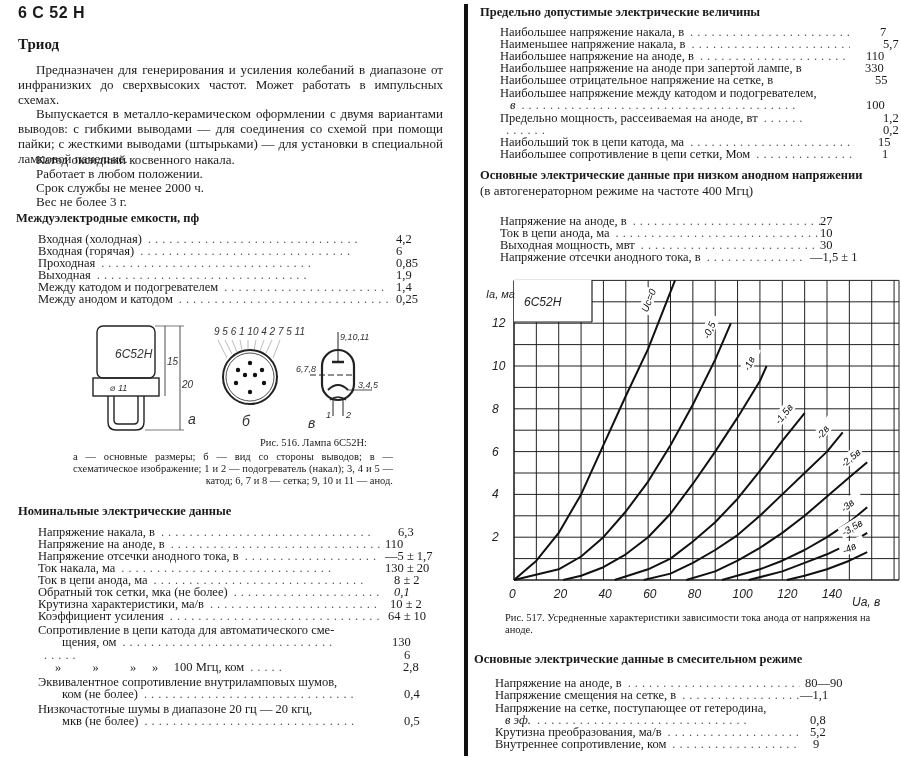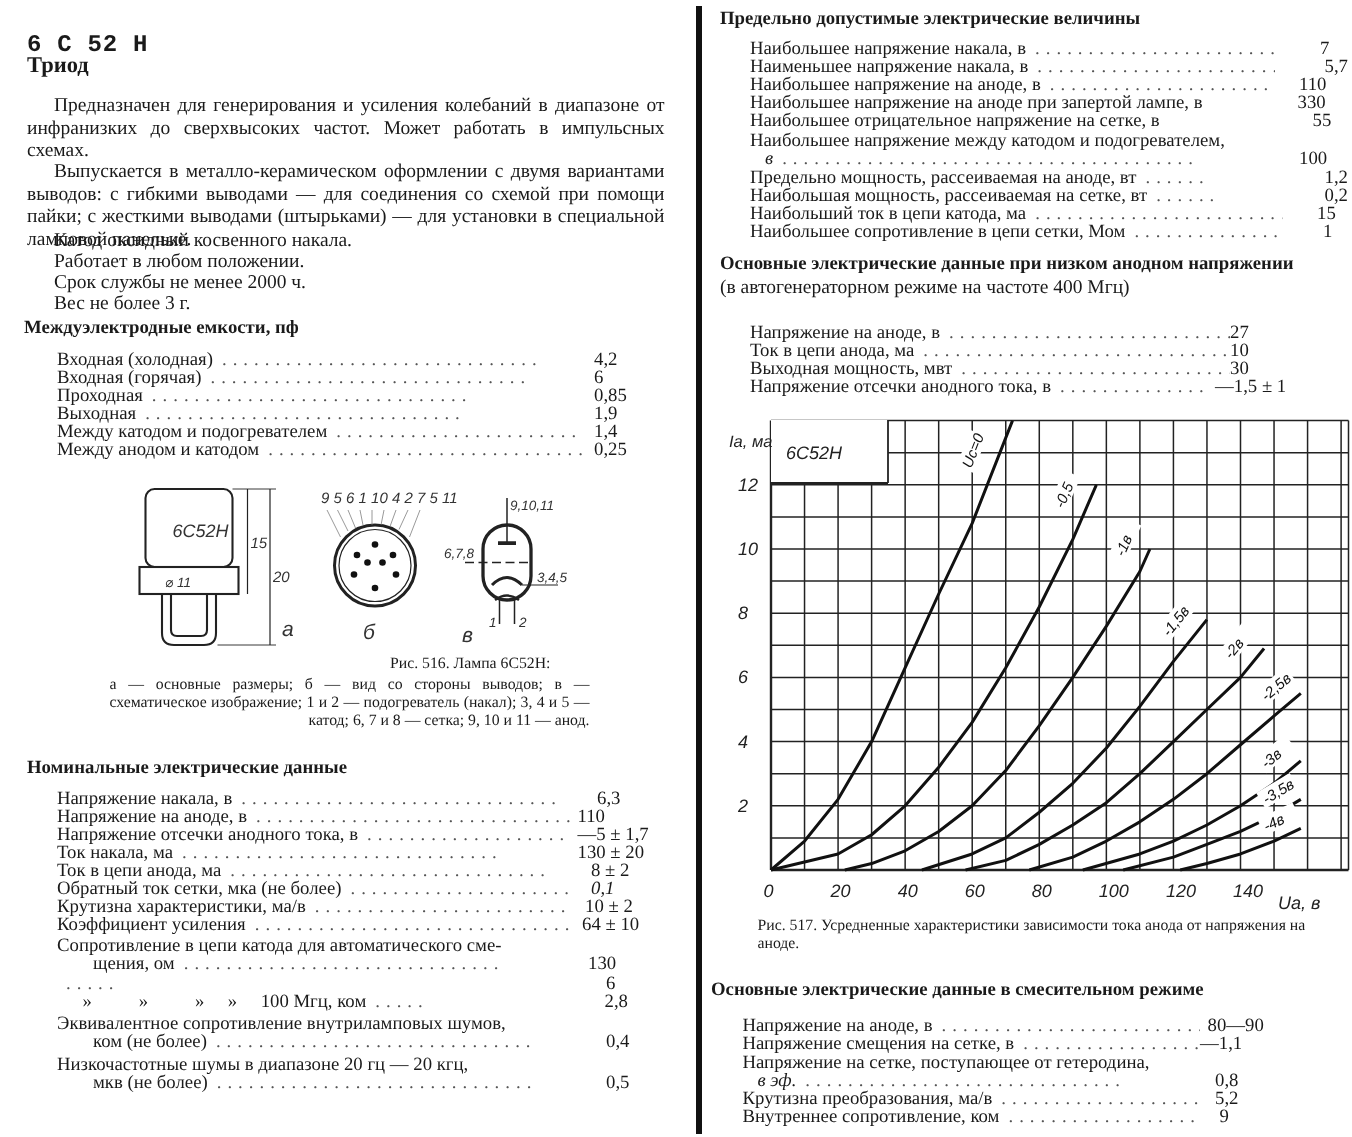--- a/index.html
+++ b/index.html
@@ -1,19 +1,19 @@
 <!DOCTYPE html>
 <html><head>
 <meta charset="utf-8">
 <style>
   html, body { margin:0; padding:0; background:#fff; }
   body { width:901px; height:758px; position:relative; overflow:hidden;
          font-family:"Liberation Serif","DejaVu Serif",serif; color:#1a1a1a; }
   .abs { position:absolute; }
-  .sans { font-family:Liberation Mono, monospace;margin-top:17px; }
+  .sans { font-family:Liberation Sans, sans-serif; }
   .title { left:18px; top:4px; font-size:16px; font-weight:bold; letter-spacing:0.5px; }
   .subtitle { left:18px; top:36px; font-size:15px; font-weight:bold; }
   .para { font-size:13px; line-height:15px; text-align:justify; }
   .h3 { font-size:12.5px; font-weight:bold; }
   .row { position:absolute; font-size:12.5px; line-height:13px; white-space:nowrap; display:flex; }
   .row .lbl { flex:0 0 auto; }
   .row .dots { flex:1 1 auto; overflow:hidden; letter-spacing:4px; color:#555; padding-left:6px; }
   .row .val { position:absolute; white-space:nowrap; }
   .divider { left:464px; top:4px; width:4px; height:752px; background:#111; }
   .caption { font-size:10.5px; line-height:12px; }
@@ -237,21 +237,20 @@
       <span class="lbl" style="font-style:italic;">в</span>
       <span class="dots">.......................................</span>
       <span class="val" style="left:356px;">100</span>
     </div>
   <div class="row" style="left:500px;top:112px;width:355px;">
       <span class="lbl">Предельно мощность, рассеиваемая на аноде, вт</span>
       <span class="dots">......</span>
       <span class="val" style="left:383px;">1,2</span>
     </div>
   <div class="row" style="left:500px;top:124px;width:355px;">
-      <span class="lbl">Наибольшая мощность, рассеиваемая на сетке, вт</span>
       <span class="dots">......</span>
       <span class="val" style="left:383px;">0,2</span>
     </div>
   <div class="row" style="left:500px;top:136px;width:355px;">
       <span class="lbl">Наибольший ток в цепи катода, ма</span>
       <span class="dots">..............................</span>
       <span class="val" style="left:378px;">15</span>
     </div>
   <div class="row" style="left:500px;top:148px;width:355px;">
       <span class="lbl">Наибольшее сопротивление в цепи сетки, Мом</span>

